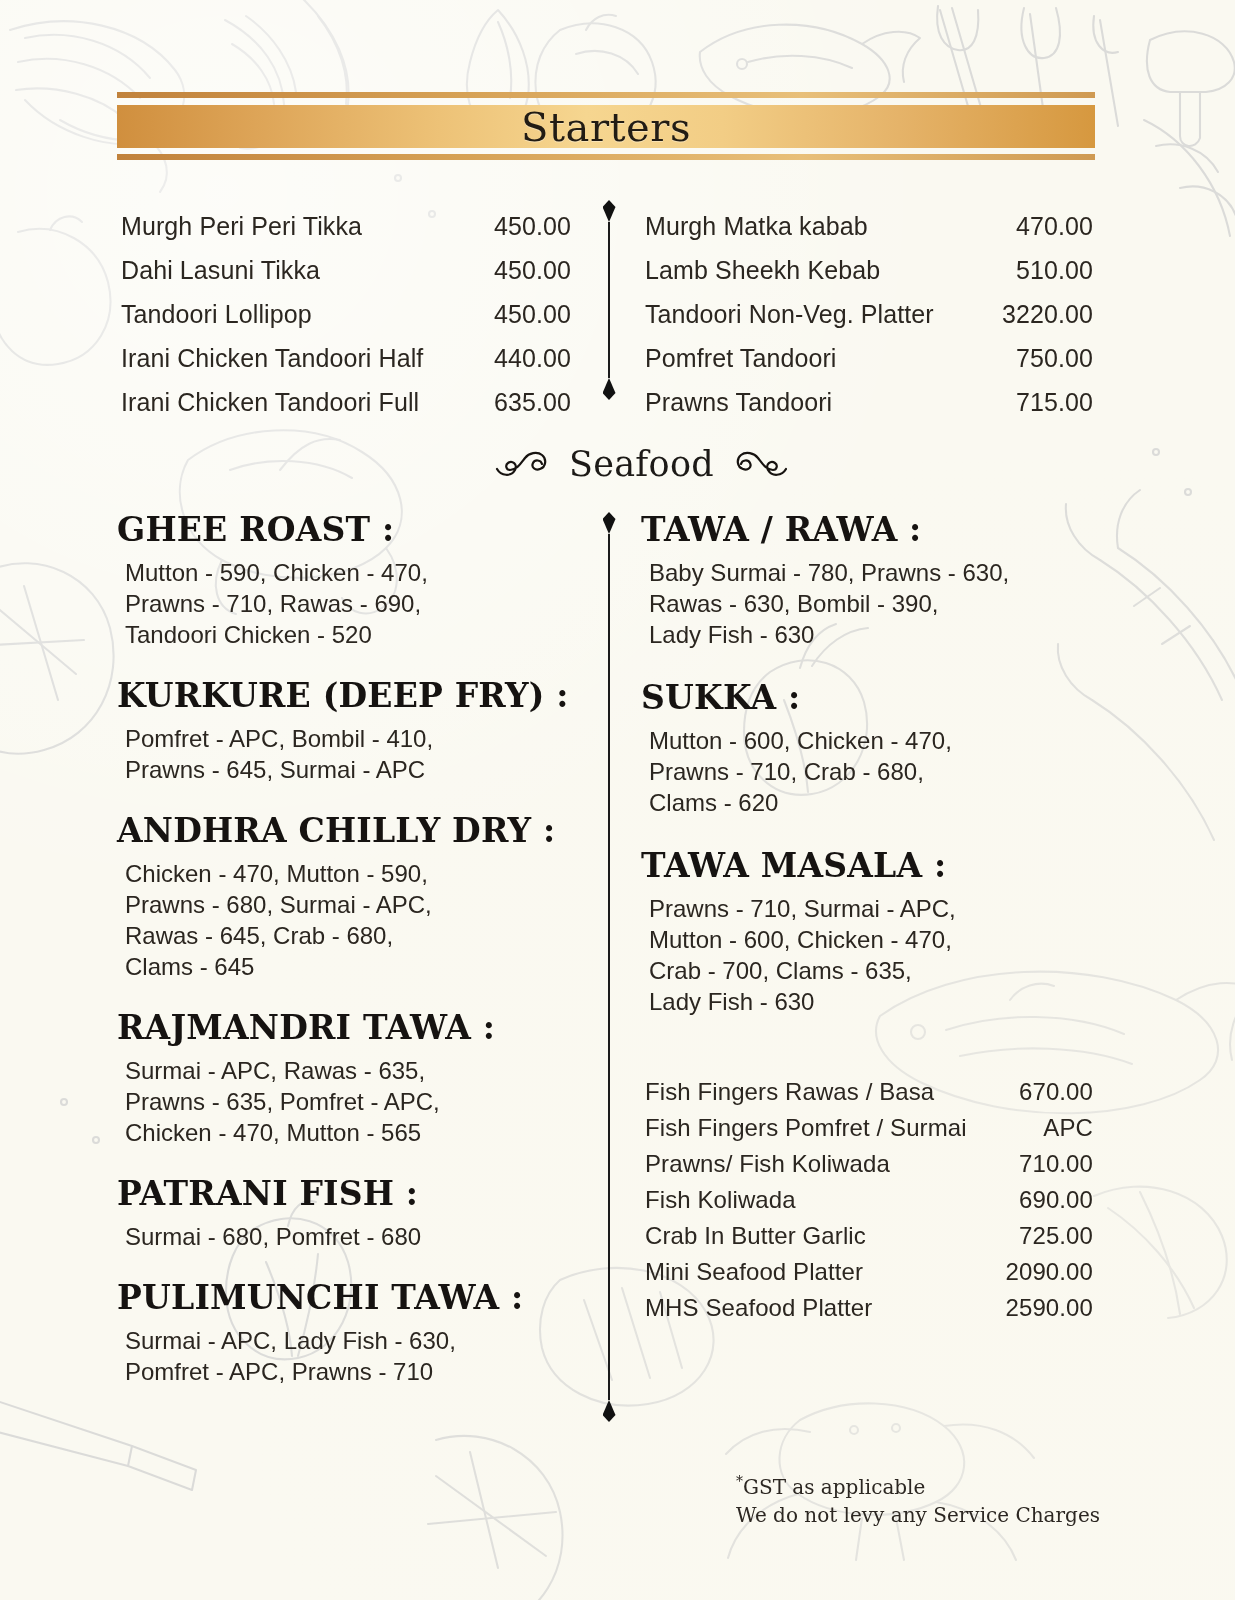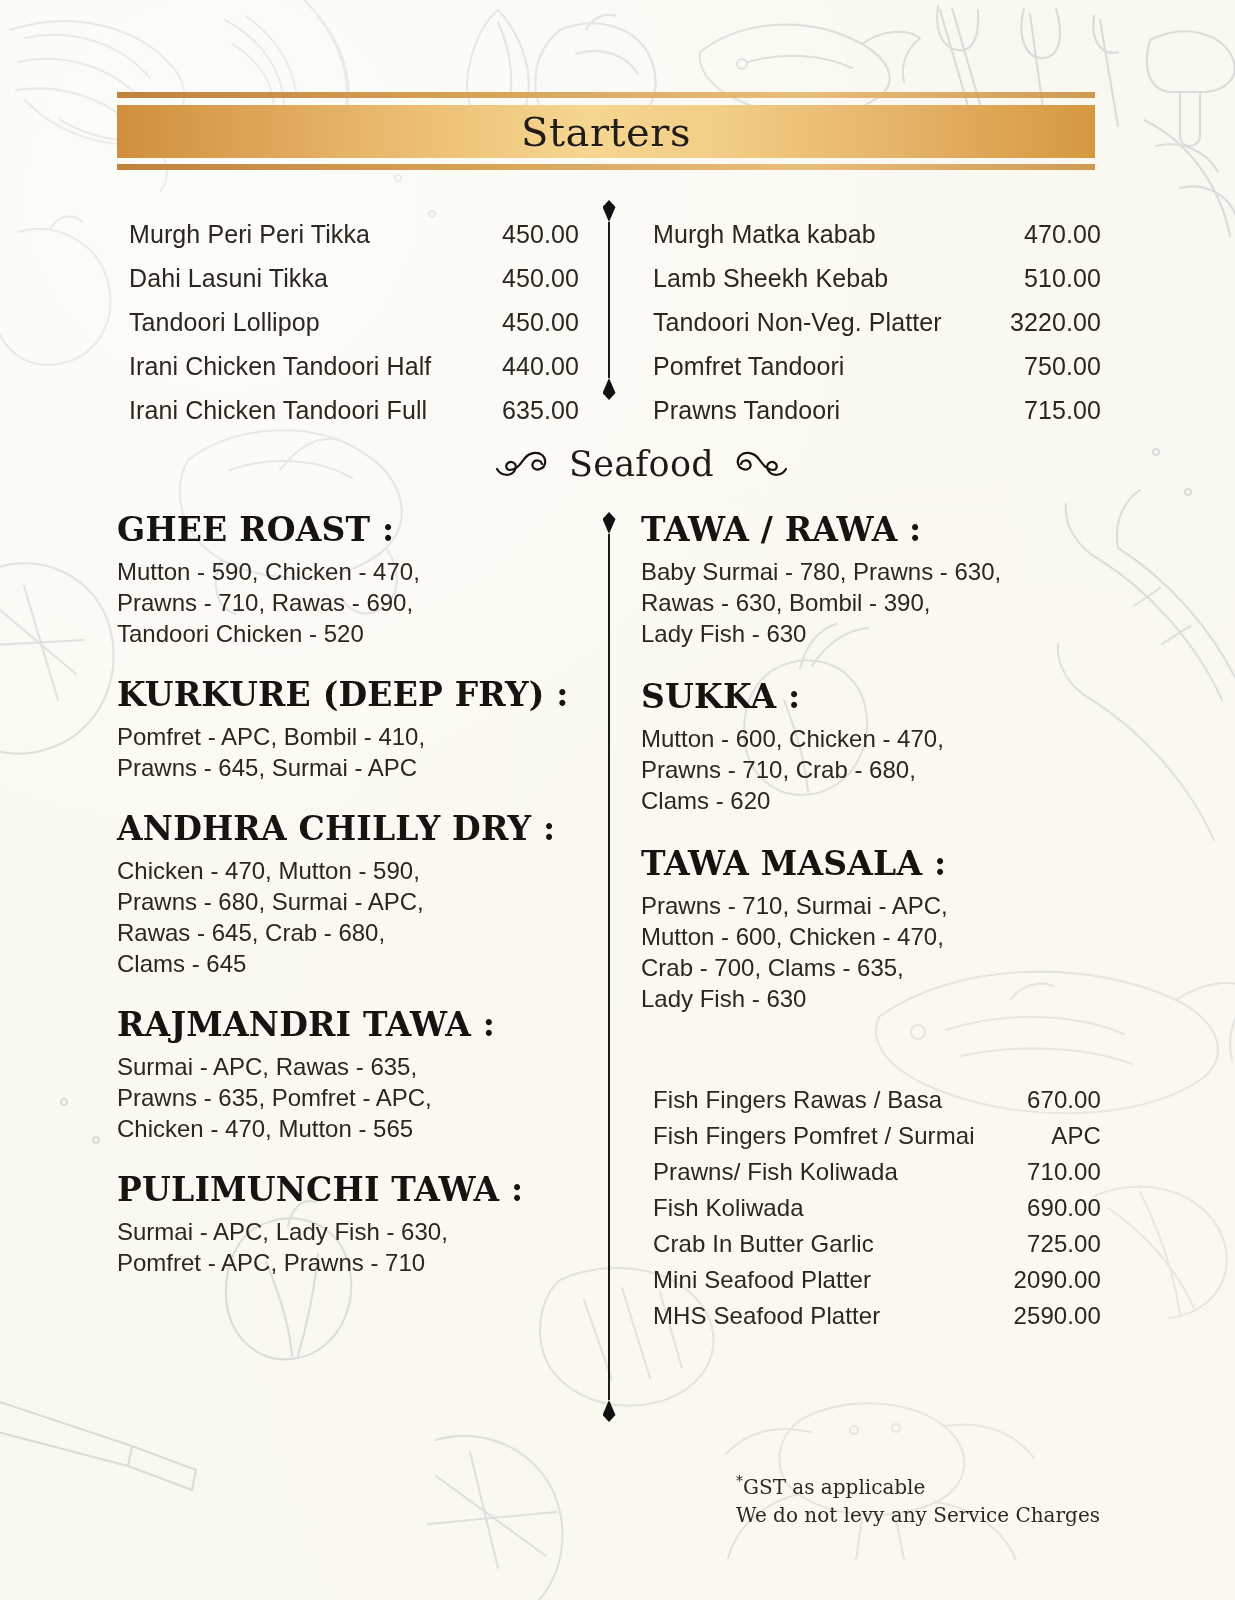--- a/index.html
+++ b/index.html
@@ -50,21 +50,21 @@
     top: 92px;
     width: 978px;
   }
   .banner-rule {
     height: 6px;
     background: linear-gradient(90deg, #c1823c 0%, #d6a155 35%, #e8bf79 70%, #cf9a52 100%);
   }
   .banner-rule.bottom { margin-top: 6px; }
   .banner-main {
     margin-top: 7px;
-    height: 53px;
+    height: 43px;
     background: linear-gradient(90deg,
         #d08f3e 0%,
         #dda457 14%,
         #edc277 33%,
         #f6d690 48%,
         #f2cd85 62%,
         #e5b369 80%,
         #d6983f 100%);
     display: flex;
     align-items: center;
@@ -79,21 +79,21 @@
     text-shadow: 0 1px 0 rgba(255,255,255,0.35);
   }
 
   
   .starters {
     position: absolute;
     top: 200px;
     left: 0;
     width: 1235px;
   }
-  .price-list { list-style: none; margin: 12px; padding: 0; }
+  .price-list { list-style: none; margin: 4px; padding: 0; }
   .price-row {
     display: flex;
     align-items: baseline;
     font-size: 25px;
     line-height: 44px;
     color: #2b2620;
     font-weight: 300;
     letter-spacing: 0.1px;
   }
   .price-row .dish { flex: 0 0 auto; white-space: nowrap; }
@@ -162,21 +162,21 @@
   .sf-block { margin-bottom: 26px; }
   .sf-title {
     font-family: "DejaVu Serif", "Liberation Serif", serif;
     font-size: 33px;
     font-weight: 700;
     letter-spacing: 0.2px;
     color: #161311;
     margin: 0 0 7px 0;
     white-space: nowrap;
   }
-  .sf-lines { margin: 0; }
+  .sf-lines { margin: 8px; }
   .sf-line {
     font-size: 24px;
     line-height: 31px;
     font-weight: 300;
     color: #2b2620;
     white-space: nowrap;
   }
 
   #seafood-right .sf-block { margin-bottom: 28px; }
 
@@ -447,20 +447,26 @@
       </div>
       <div class="sf-block">
         <div class="sf-title">RAJMANDRI TAWA :</div>
         <div class="sf-lines">
           <div class="sf-line">Surmai - APC,  Rawas - 635,</div>
           <div class="sf-line">Prawns - 635,  Pomfret - APC,</div>
           <div class="sf-line">Chicken - 470,  Mutton - 565</div>
         </div>
       </div>
       <div class="sf-block">
+        <div class="sf-title">PATRANI FISH :</div>
+        <div class="sf-lines">
+          <div class="sf-line">Surmai - 680,  Pomfret - 680</div>
+        </div>
+      </div>
+      <div class="sf-block">
         <div class="sf-title">PULIMUNCHI TAWA :</div>
         <div class="sf-lines">
           <div class="sf-line">Surmai - APC,  Lady Fish - 630,</div>
           <div class="sf-line">Pomfret - APC, Prawns - 710</div>
         </div>
       </div>
     </div>
   <div id="seafood-right">
       <div class="sf-block">
         <div class="sf-title">TAWA / RAWA :</div>

